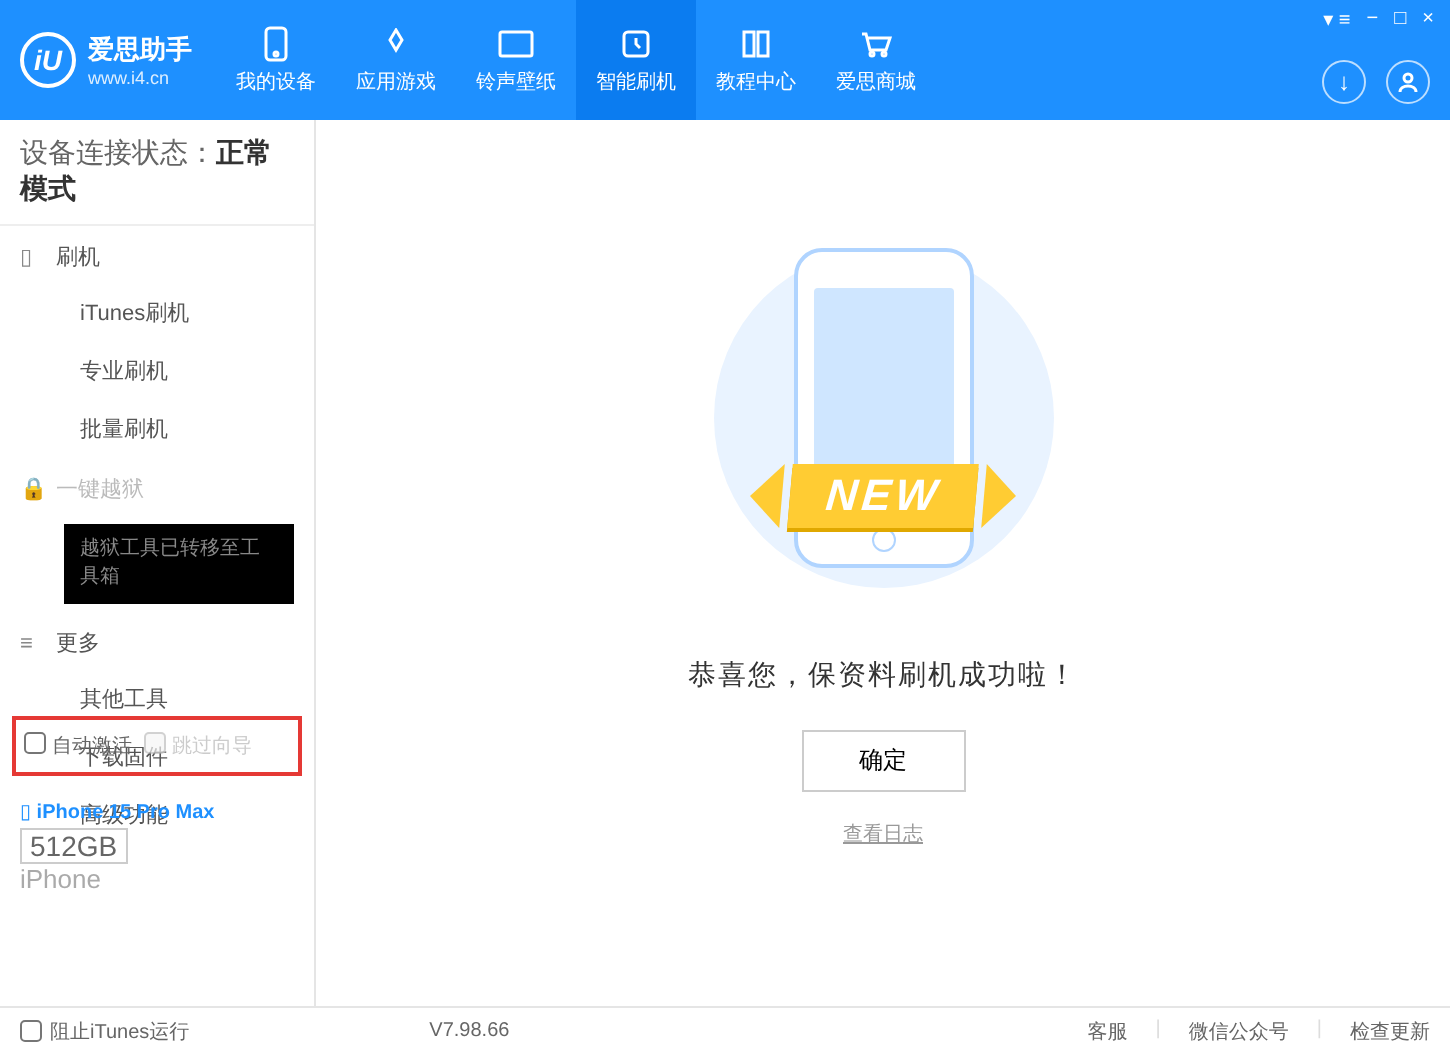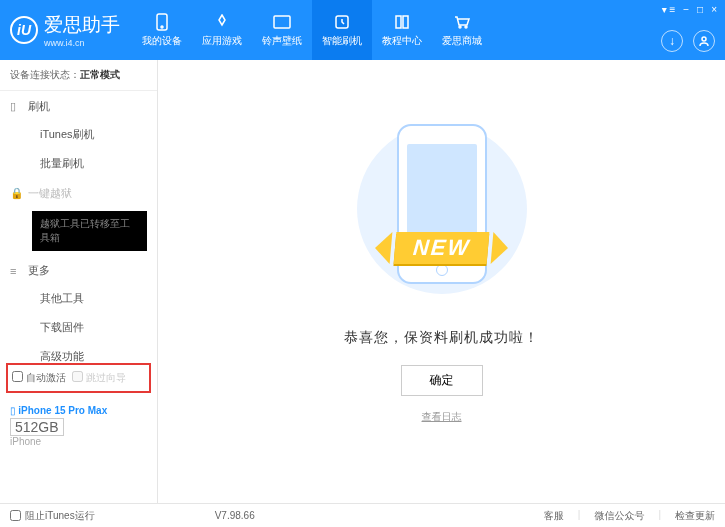--- a/index.html
+++ b/index.html
@@ -1,44 +1,44 @@
 <!DOCTYPE html>
 <html><head>
 <meta charset="utf-8">
 <style>
 * { margin:0; padding:0; box-sizing:border-box; font-family:"Microsoft YaHei",Arial,sans-serif; }
 body { width:725px; height:527px; overflow:hidden; background:#fff; }
 .header { background:#1e90ff; height:60px; display:flex; align-items:center; color:#fff; position:relative; }
 .logo-block { display:flex; align-items:center; padding:0 12px 0 10px; }
 .logo-circle { width:28px; height:28px; border:2px solid #fff; border-radius:50%; display:flex; align-items:center; justify-content:center; font-weight:bold; font-size:14px; margin-right:6px; font-style:italic; }
-.logo-text { font-size:19px; font-weight:normal;text-align:right; }
+.logo-text { font-size:13px; font-weight:bold;text-align:right; }
 .logo-sub { font-size:9px; opacity:.85; display:block; }
 .nav { display:flex; height:100%; }
 .nav-item { width:60px; display:flex; flex-direction:column; align-items:center; justify-content:center; font-size:10px; cursor:pointer; height:100%; }
 .nav-item.active { background:#0b7cf0; }
 .nav-icon { width:20px; height:18px; margin-bottom:3px; display:flex; align-items:center; justify-content:center; }
 .header-right { position:absolute; right:8px; top:4px; display:flex; gap:8px; font-size:10px; }
 .header-right-btns { position:absolute; right:10px; bottom:8px; display:flex; gap:10px; }
 .circle-btn { width:22px; height:22px; border:1.5px solid rgba(255,255,255,.7); border-radius:50%; display:flex; align-items:center; justify-content:center; cursor:pointer; font-size:12px; }
 .body { display:flex; height:443px; }
 .sidebar { width:158px; border-right:1px solid #e5e5e5; font-size:11px; color:#555; position:relative; }
-.status-bar { padding:8px 10px; font-size:10px; color:#666; border-bottom:1px solid #eee; }
+.status-bar { padding:8px 10px; font-size:14px; color:#666; border-bottom:1px solid #eee; }
 .status-bar b { color:#333; }
 .side-section { padding:8px 10px 6px 28px; font-size:11px; display:flex; align-items:center; position:relative; cursor:pointer; }
 .side-icon { position:absolute; left:10px; width:12px; color:#888; font-size:11px; }
 .sub-item { padding:7px 10px 7px 40px; font-size:11px; cursor:pointer; color:#555; }
 .sub-item.active { background:#e8f2ff; color:#1e90ff; border-left:2px solid #1e90ff; padding-left:38px; }
 .sub-box { margin:4px 10px 4px 32px; background:#000000; padding:6px 8px; font-size:10px; color:#888; line-height:1.4; }
 .red-box { border:2px solid #e53935; margin:0 6px 6px 6px; padding:6px 4px; display:flex; gap:6px; font-size:10px; color:#666; }
 .red-box label { display:flex; gap:3px; }
 .red-box input { width:11px; height:11px; }
 .device-info { padding:6px 10px; font-size:10px; }
 .device-name { color:#1e90ff; font-weight:bold; }
 .device-cap { display:inline-block; border:1px solid #ccc; padding:0 4px; font-size:14px; margin-top:2px; color:#666; }
-.device-type { color:#aaa; font-size:10px; margin-top:2px; }
+.device-type { color:#aaa; font-size:13px; margin-top:2px; }
 .main { flex:1; display:flex; flex-direction:column; align-items:center; justify-content:center; position:relative; }
 .phone-img { position:relative; width:160px; height:200px; display:flex; align-items:center; justify-content:center; margin-bottom:20px; margin-top:-30px; }
 .circle-bg { width:170px; height:170px; border-radius:50%; background:#e9f3ff; position:absolute; }
 .phone { width:90px; height:160px; background:#fff; border:2px solid #b0d4ff; border-radius:14px; position:relative; z-index:2; top:-5px; }
 .phone:before { content:""; position:absolute; top:18px; left:8px; right:8px; bottom:20px; background:#cfe6ff; border-radius:2px; }
 .phone:after { content:""; position:absolute; bottom:6px; left:50%; transform:translateX(-50%); width:10px; height:10px; border:1.5px solid #b0d4ff; border-radius:50%; }
 .banner { position:absolute; z-index:3; bottom:45px; background:#ffcc33; color:#fff; font-weight:bold; font-style:italic; font-size:22px; padding:3px 18px; letter-spacing:2px; transform:skewX(-5deg); box-shadow:0 2px 0 #e0a800; }
 .banner:before,.banner:after { content:""; position:absolute; top:0; width:0; height:0; border:16px solid transparent; }
 .banner:before { left:-20px; border-right-color:#ffcc33; border-left:none; border-top-width:16px; border-bottom-width:16px; }
 .banner:after { right:-20px; border-left-color:#ffcc33; border-right:none; }
@@ -138,20 +138,21 @@
 <div class="body">
   <div class="sidebar">
     <div class="status-bar">
       <span>设备连接状态：</span><b>正常模式</b>
     </div>
     <div class="side-section">
       <span class="side-icon">▯</span>
       <span>刷机</span>
     </div>
     <div class="sub-item">iTunes刷机</div>
+    <div class="sub-item">专业刷机</div>
     <div class="sub-item">批量刷机</div>
     <div class="side-section" style="color:#bbb">
       <span class="side-icon">🔒</span>
       <span>一键越狱</span>
     </div>
     <div class="sub-box">越狱工具已转移至工具箱</div>
     <div class="side-section">
       <span class="side-icon">≡</span>
       <span>更多</span>
     </div>

